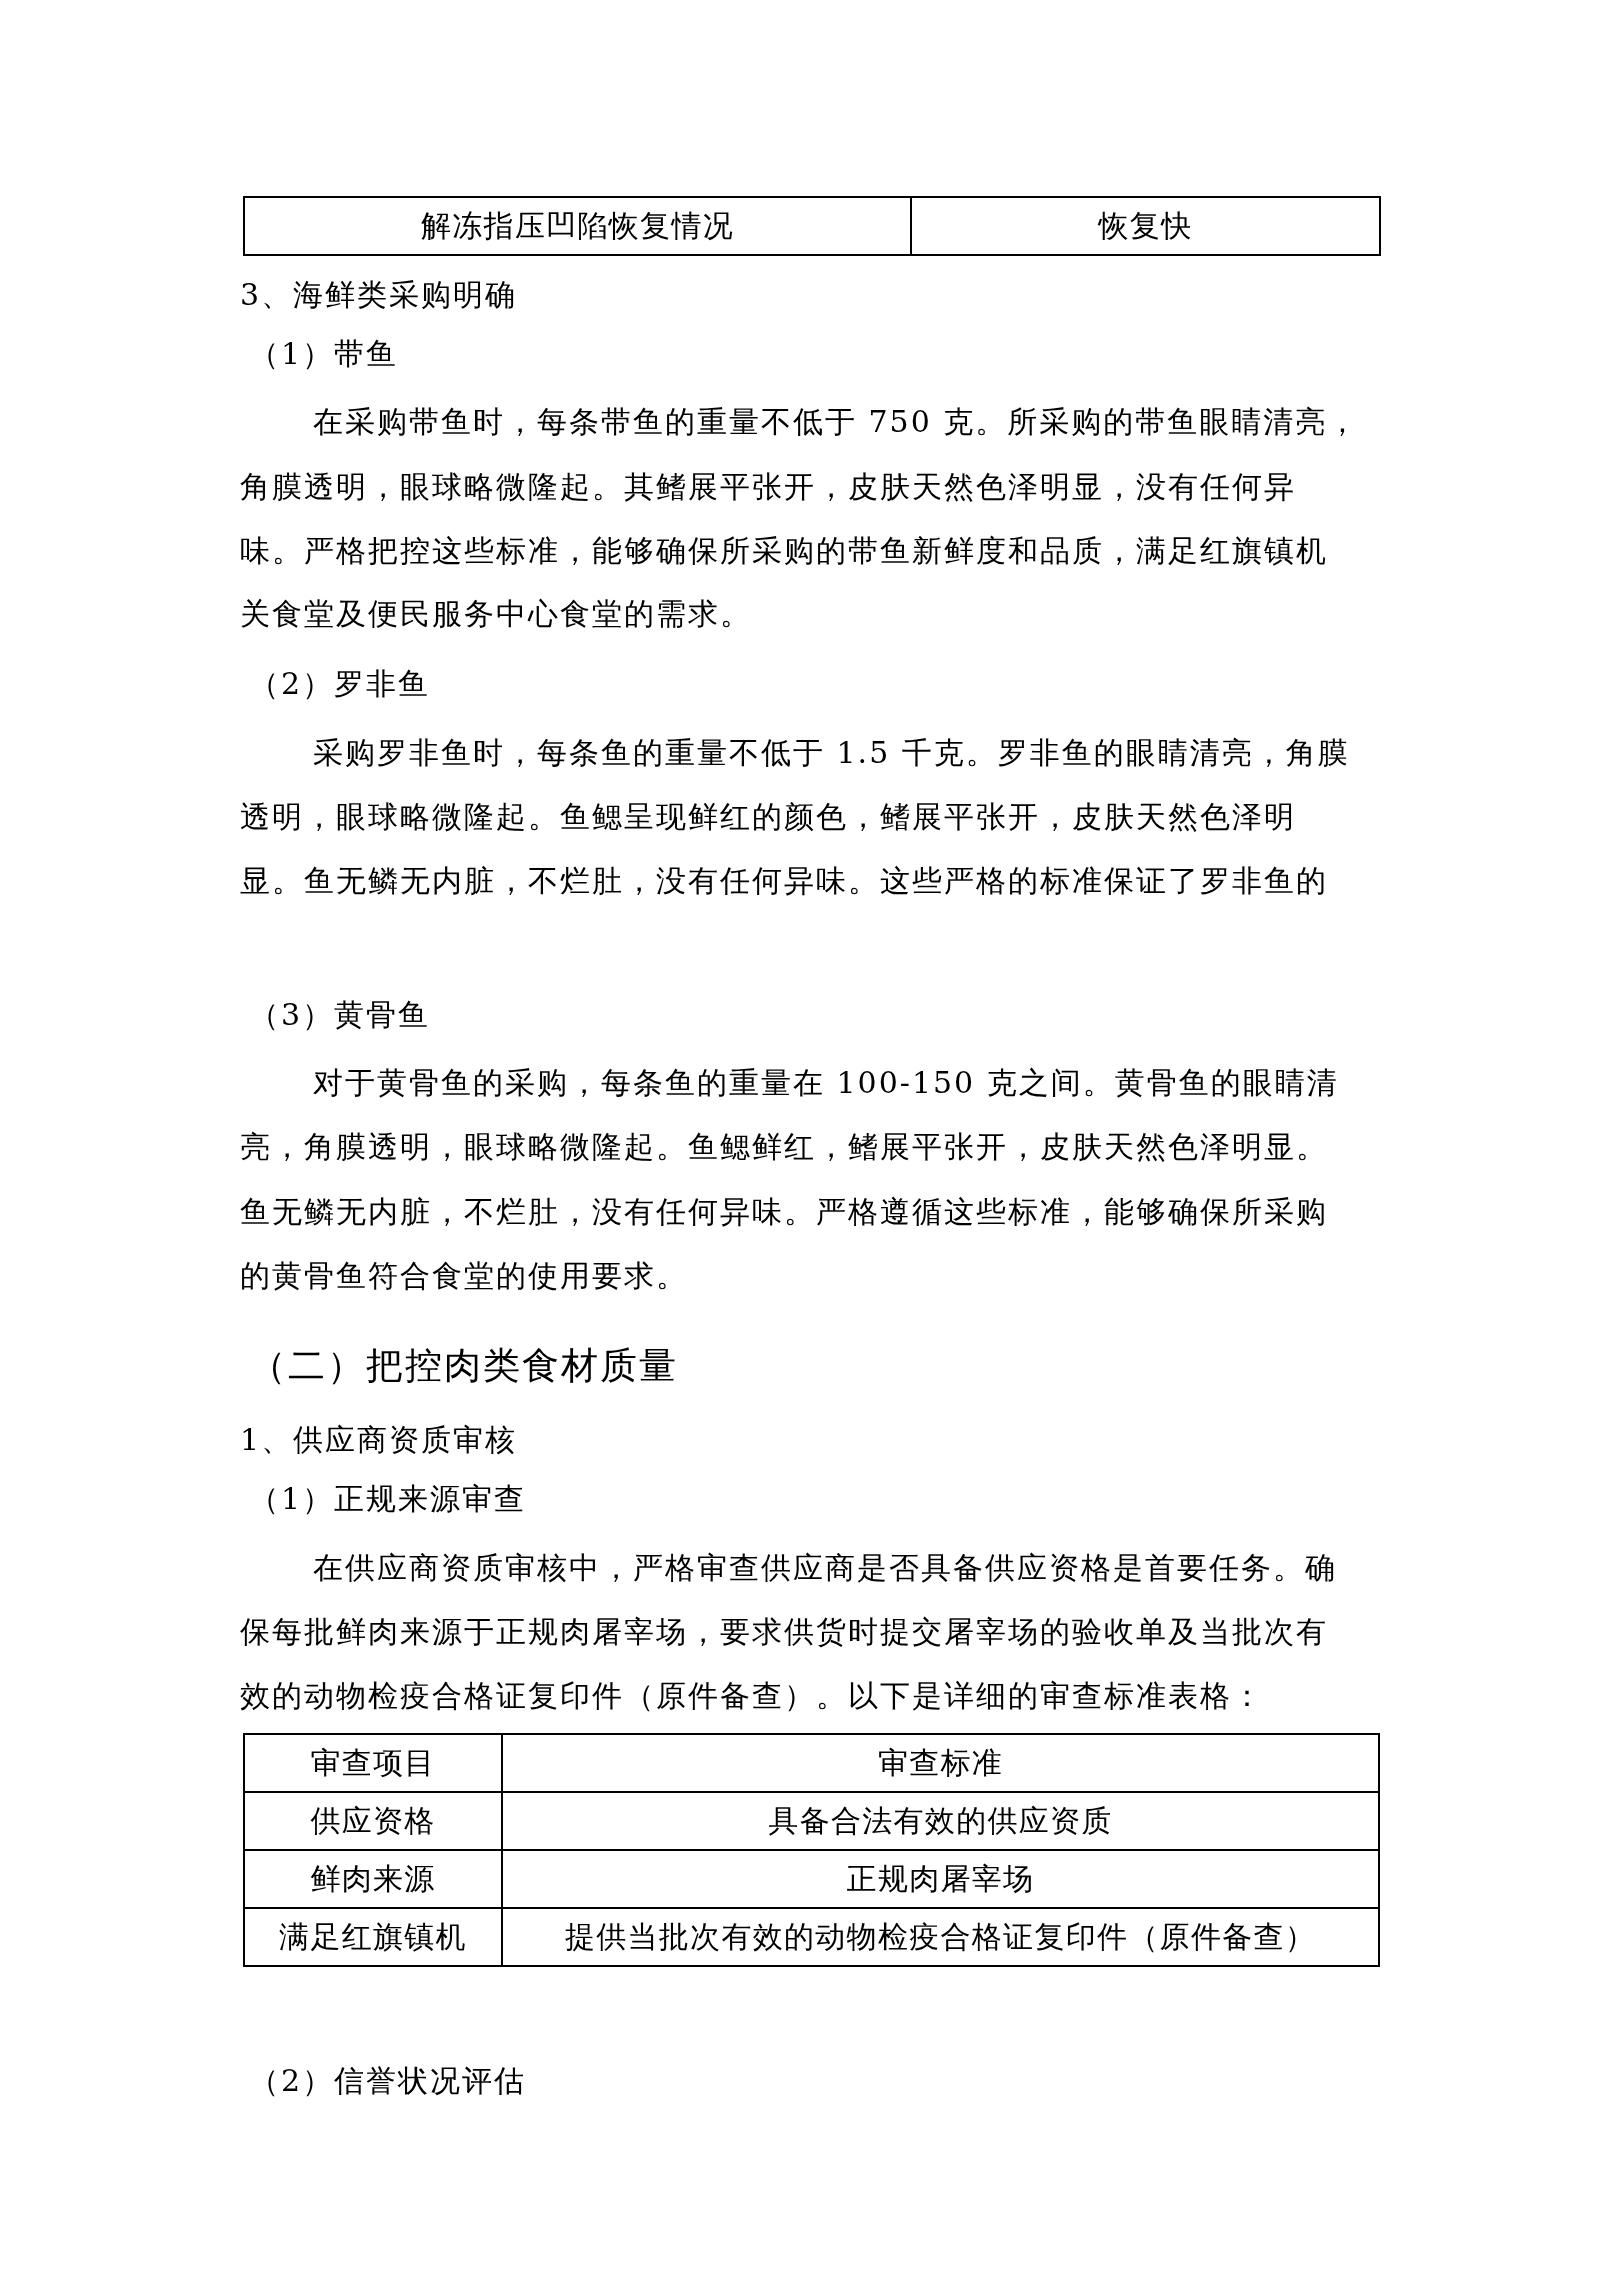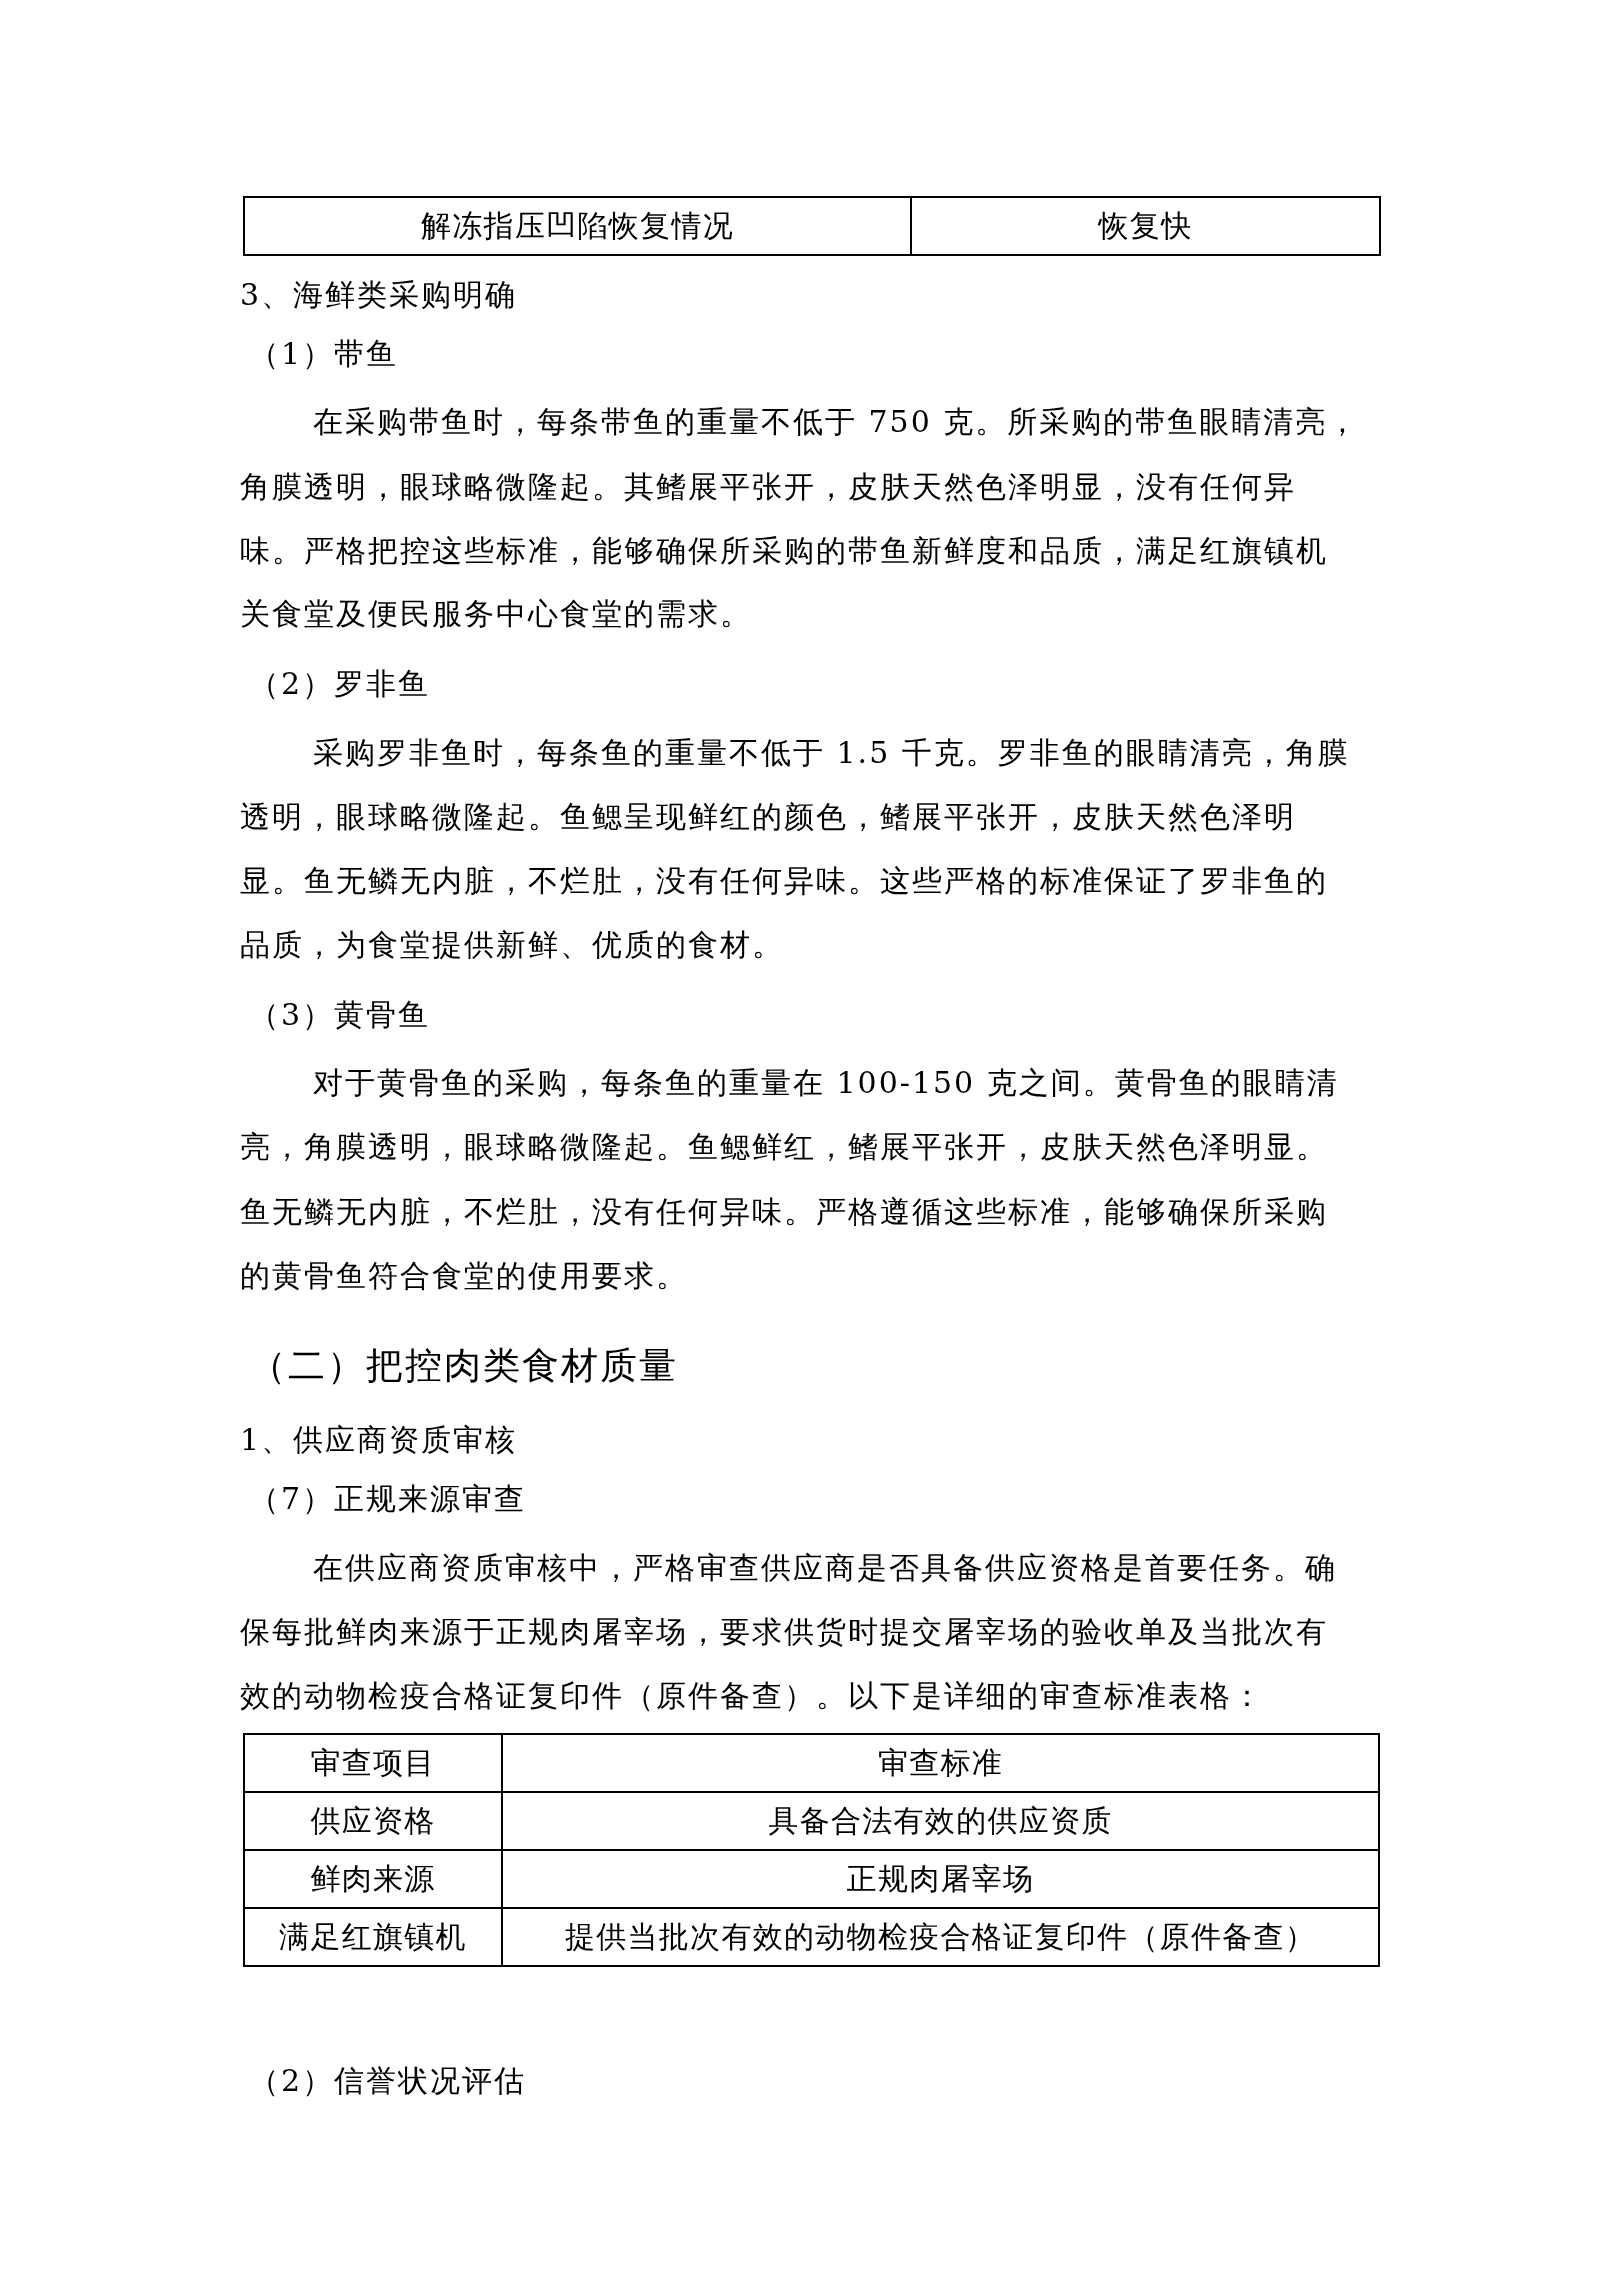--- a/index.html
+++ b/index.html
@@ -42,31 +42,30 @@
   <div class="line sub" style="top:334px">（1）带鱼</div>
   <div class="line indent" style="top:402px">在采购带鱼时，每条带鱼的重量不低于 750 克。所采购的带鱼眼睛清亮，</div>
   <div class="line" style="top:467px">角膜透明，眼球略微隆起。其鳍展平张开，皮肤天然色泽明显，没有任何异</div>
   <div class="line" style="top:531px">味。严格把控这些标准，能够确保所采购的带鱼新鲜度和品质，满足红旗镇机</div>
   <div class="line" style="top:594px">关食堂及便民服务中心食堂的需求。</div>
 
   <div class="line sub" style="top:664px">（2）罗非鱼</div>
   <div class="line indent" style="top:733px">采购罗非鱼时，每条鱼的重量不低于 1.5 千克。罗非鱼的眼睛清亮，角膜</div>
   <div class="line" style="top:797px">透明，眼球略微隆起。鱼鳃呈现鲜红的颜色，鳍展平张开，皮肤天然色泽明</div>
   <div class="line" style="top:861px">显。鱼无鳞无内脏，不烂肚，没有任何异味。这些严格的标准保证了罗非鱼的</div>
-  <div class="line" style="top:925px">品质，为食堂提供新鲜、优质的食材。</div>
 
   <div class="line sub" style="top:995px">（3）黄骨鱼</div>
   <div class="line indent" style="top:1063px">对于黄骨鱼的采购，每条鱼的重量在 100-150 克之间。黄骨鱼的眼睛清</div>
   <div class="line" style="top:1127px">亮，角膜透明，眼球略微隆起。鱼鳃鲜红，鳍展平张开，皮肤天然色泽明显。</div>
   <div class="line" style="top:1192px">鱼无鳞无内脏，不烂肚，没有任何异味。严格遵循这些标准，能够确保所采购</div>
   <div class="line" style="top:1256px">的黄骨鱼符合食堂的使用要求。</div>
 
   <div class="heading" style="top:1343px">（二）把控肉类食材质量</div>
   <div class="line" style="top:1420px">1、供应商资质审核</div>
-  <div class="line sub" style="top:1479px">（7）正规来源审查</div>
+  <div class="line sub" style="top:1479px">（1）正规来源审查</div>
   <div class="line indent" style="top:1548px">在供应商资质审核中，严格审查供应商是否具备供应资格是首要任务。确</div>
   <div class="line" style="top:1612px">保每批鲜肉来源于正规肉屠宰场，要求供货时提交屠宰场的验收单及当批次有</div>
   <div class="line" style="top:1676px">效的动物检疫合格证复印件（原件备查）。以下是详细的审查标准表格：</div>
 
   <table class="t2">
     <colgroup>
         <col style="width:258px">
         <col style="width:877px">
       </colgroup>
     <tbody>

